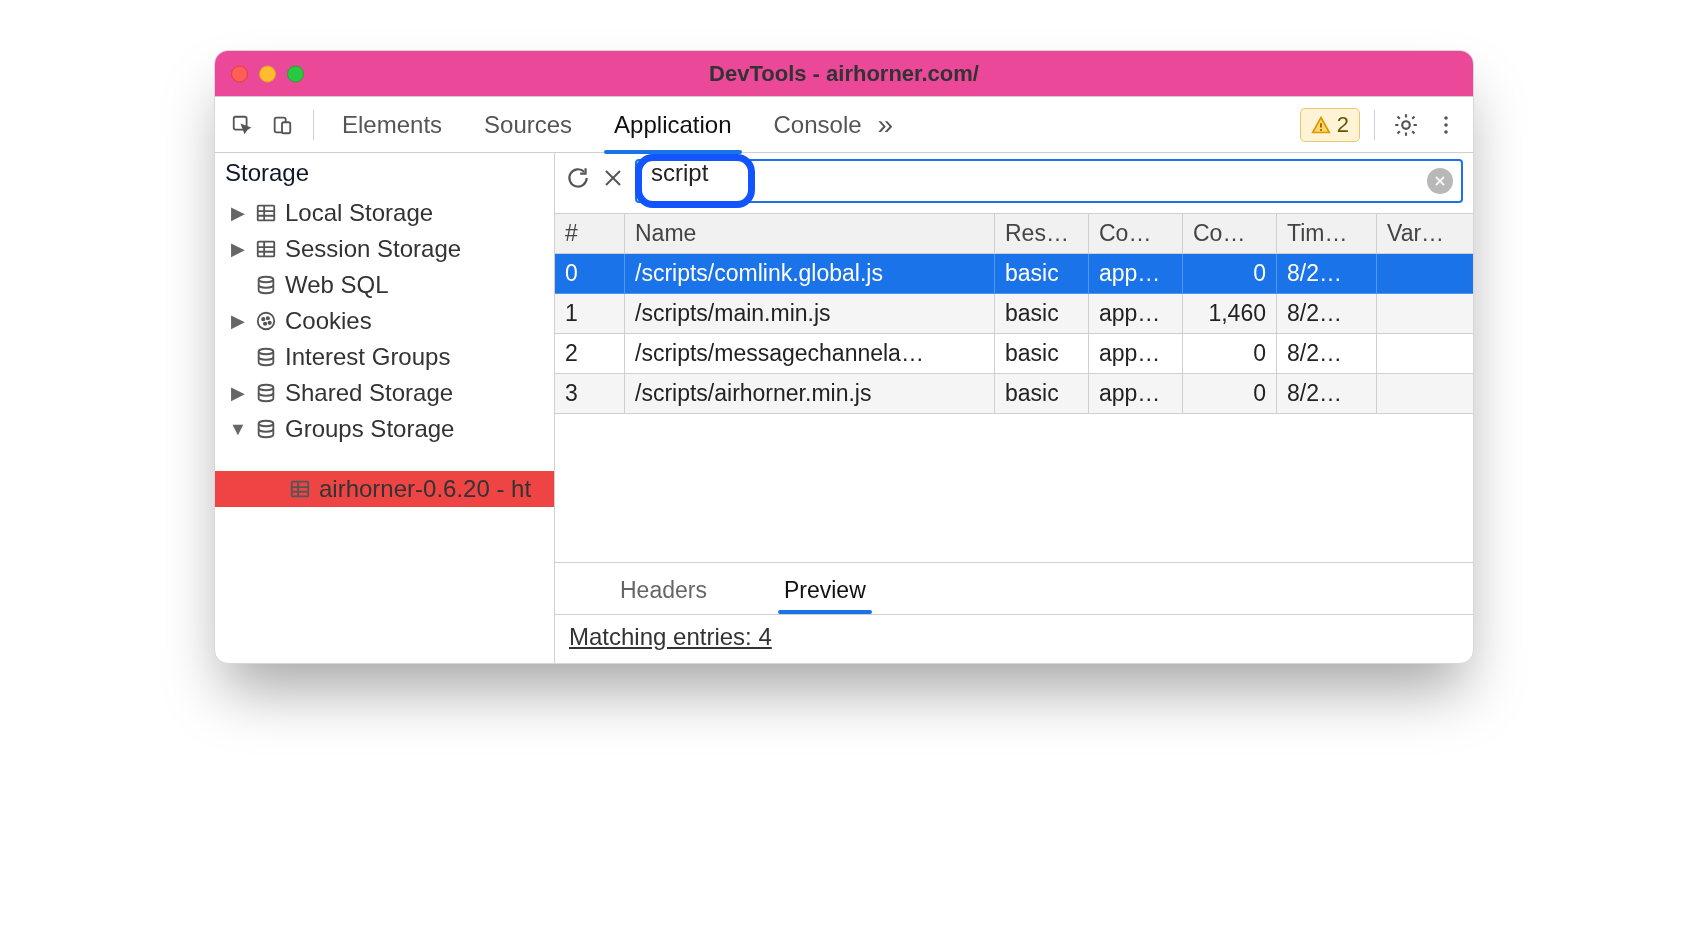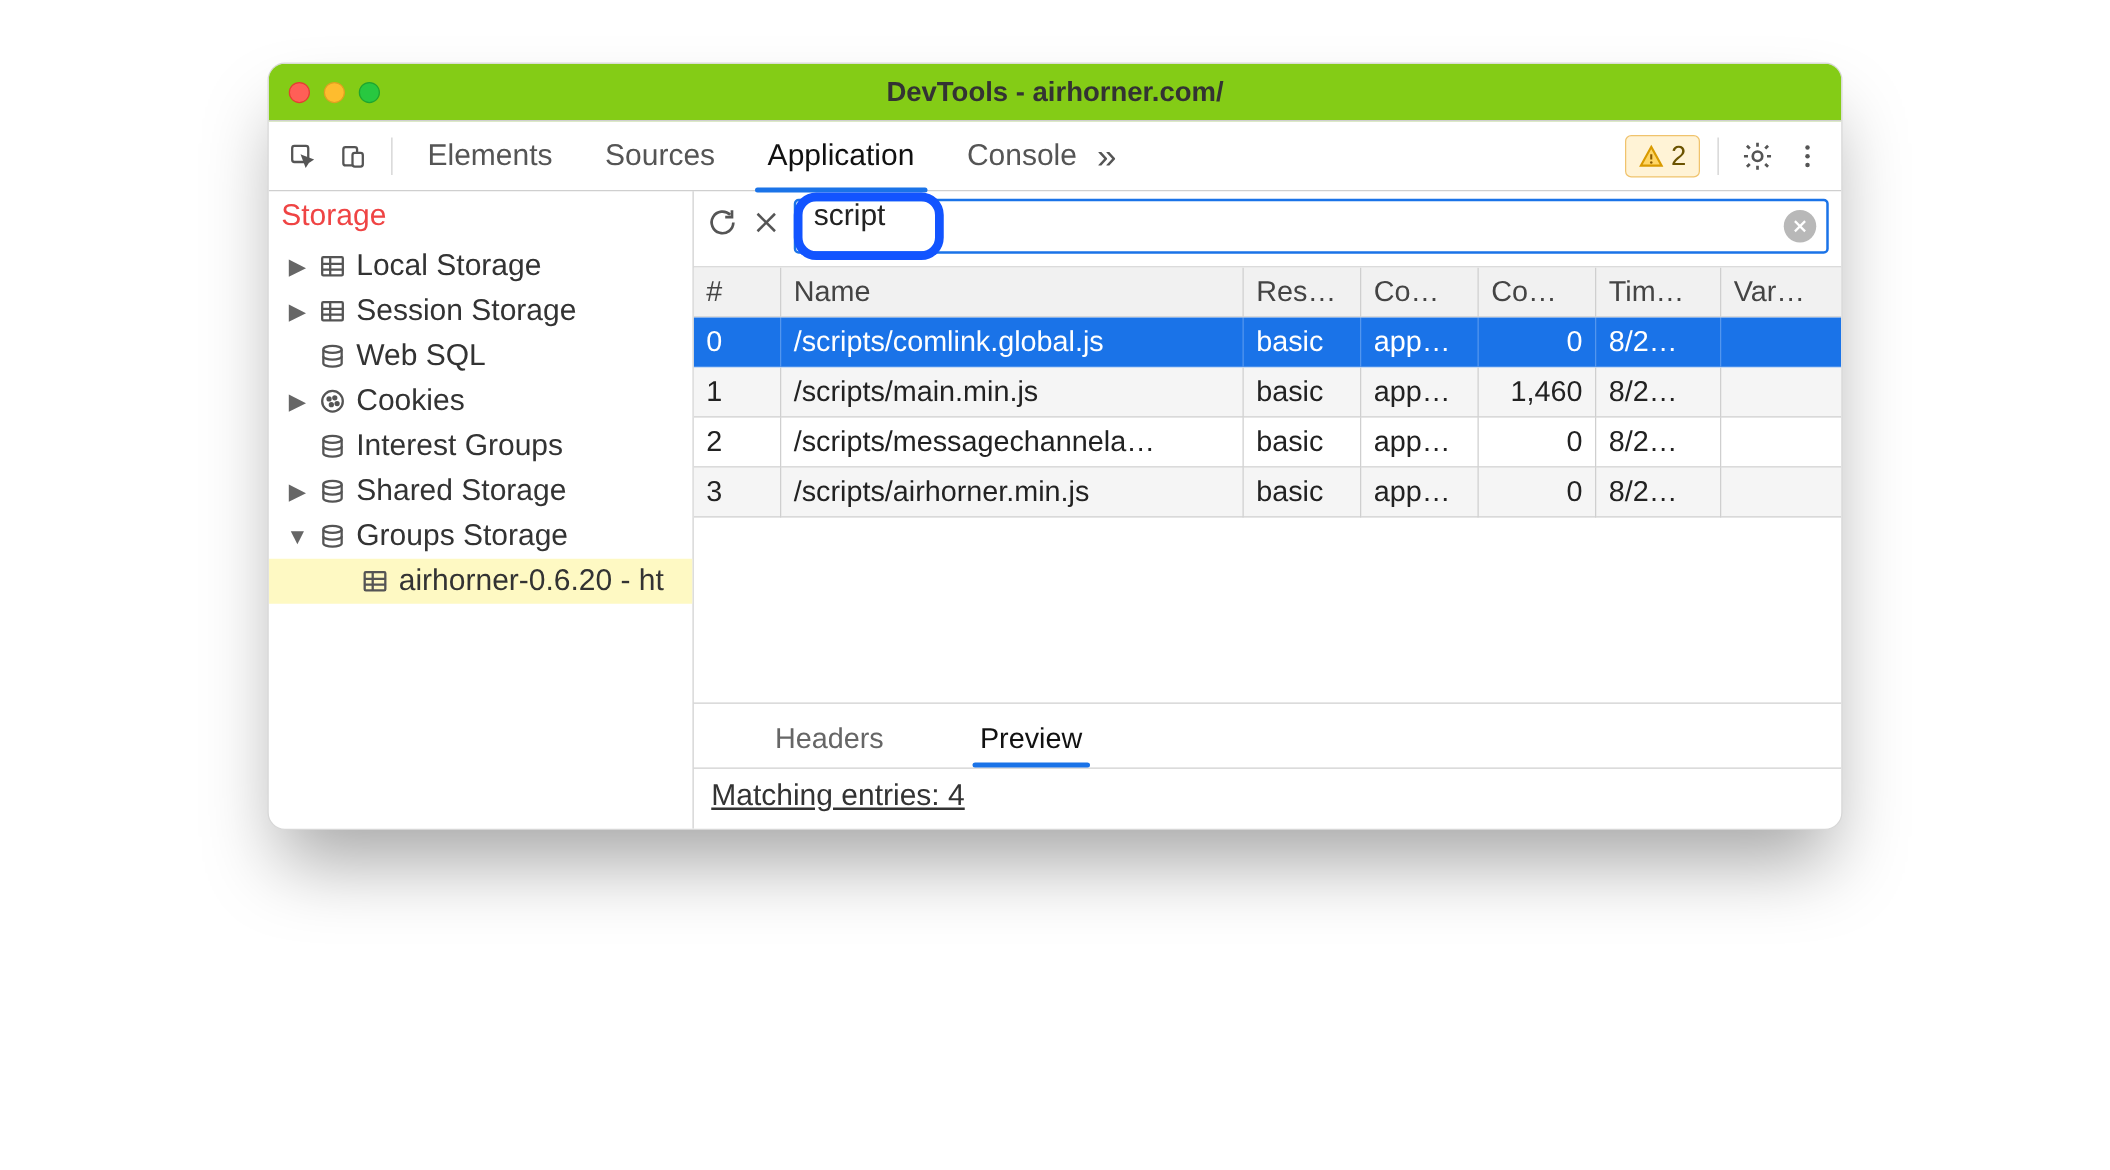--- a/index.html
+++ b/index.html
@@ -30,21 +30,21 @@
     background:#fff;
   }
 
   
   .titlebar {
     height:46px;
     display:flex;
     align-items:center;
     position:relative;
     border-bottom:1px solid var(--border);
-    background:#84cc16;
+    background:#ec4899;
   }
   .traffic { position:absolute; left:16px; top:50%; transform:translateY(-50%); display:flex; gap:11px; }
   .dot { width:17px; height:17px; border-radius:50%; }
   .dot.red { background:#ff5f57; border:1px solid #e33e32; }
   .dot.yellow { background:#febc2e; border:1px solid #e0a020; }
   .dot.green { background:#28c840; border:1px solid #1fa52f; }
   .title { flex:1; text-align:center; font-weight:600; font-size:22px; color:#333; }
 
   
   .tabbar {
@@ -64,27 +64,27 @@
   .warnpill {
     display:flex; align-items:center; gap:6px;
     border:1.5px solid var(--warn-border);
     background:var(--warn-bg); color:#6b5300;
     padding:3px 10px; border-radius:5px; font-size:22px; font-weight:500;
   }
 
   
   .body { display:flex; height:510px; }
   .sidebar { width:340px; border-right:1px solid var(--border); overflow:hidden; display:flex; flex-direction:column; }
-  .sidebar-title { padding:6px 10px 8px 10px; font-size:24px; color:#ef4444; }
+  .sidebar-title { padding:6px 10px 8px 10px; font-size:24px; color:#0f172a; }
   .tree { font-size:24px; color:#333; }
   .tree-item { display:flex; align-items:center; gap:8px; padding:4px 0 4px 14px; white-space:nowrap; }
   .tree-item .caret { width:18px; text-align:center; color:#666; font-size:18px; }
   .tree-item .caret.blank { visibility:hidden; }
   .tree-item.level2 { padding-left:48px; }
-  .tree-item.selected { background:#fef9c3; }
+  .tree-item.selected { background:#ef4444;margin-top:24px; }
   .treeicon { width:22px; height:22px; flex:0 0 22px; }
 
   .main { flex:1; display:flex; flex-direction:column; min-width:0; }
   .filterbar {
     display:flex; align-items:center; gap:10px; padding:6px 10px 10px 10px;
   }
   .iconbtn { cursor:pointer; }
   .filter-wrap { position:relative; flex:1; }
   .filter-input {
     width:100%; height:44px; padding:4px 44px 20px 14px; font-size:24px;

